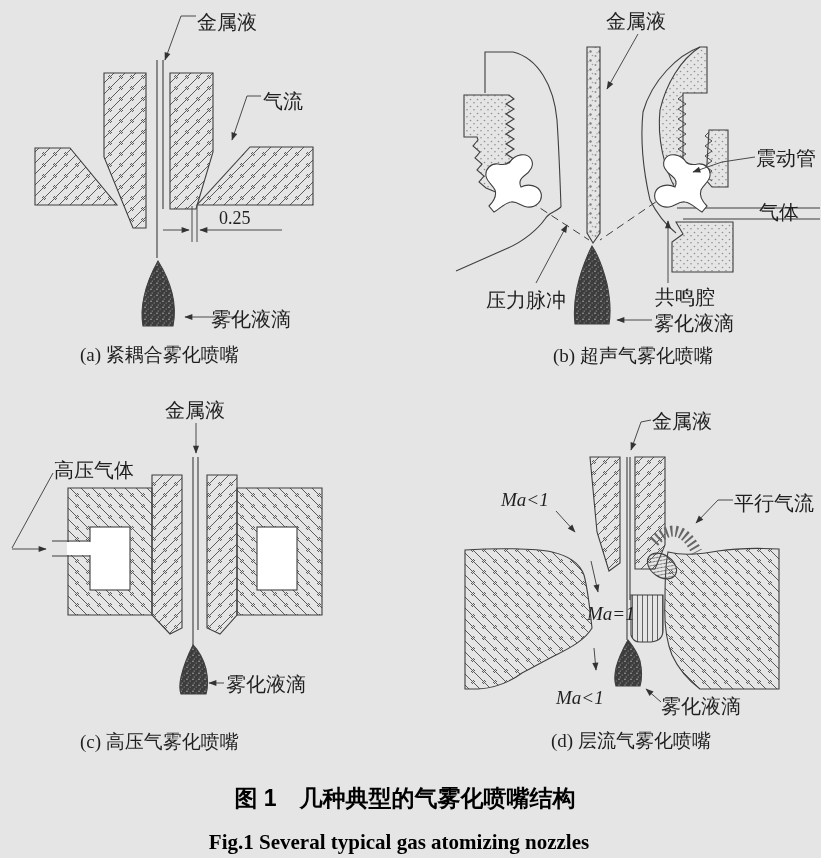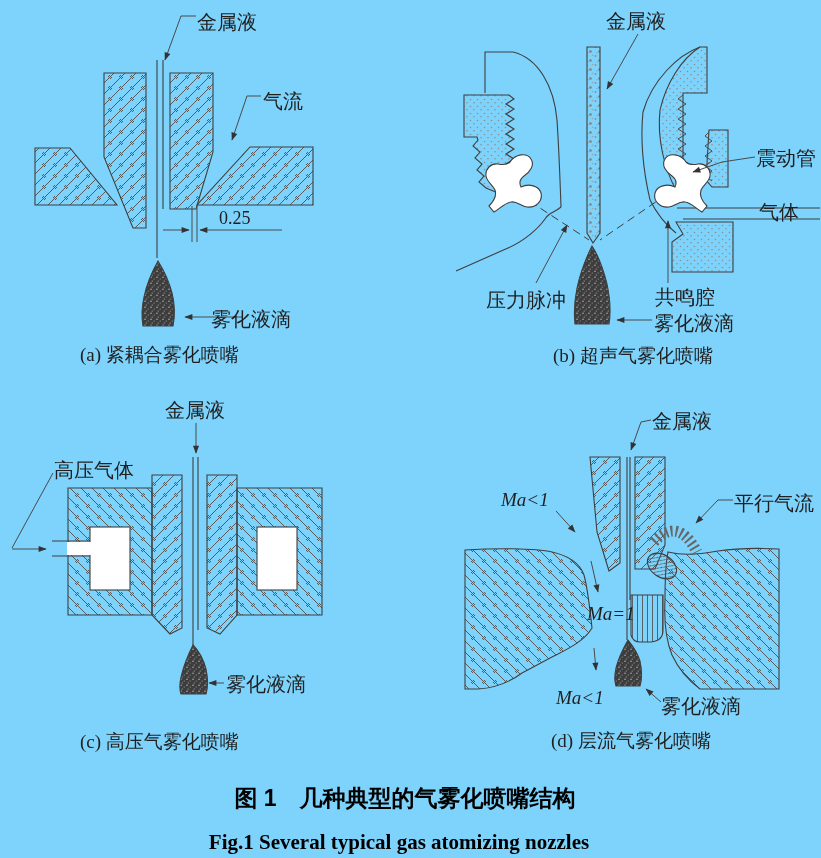--- a/index.html
+++ b/index.html
@@ -1,16 +1,16 @@
 <!DOCTYPE html>
 <html><head>
 <meta charset="utf-8">
 <style>
   html,body{margin:0;padding:0;background:#fff;}
-  #fig{position:relative;width:821px;height:858px;background:#7dd3fc;overflow:hidden;
+  #fig{position:relative;width:821px;height:858px;background:#e5e5e5;overflow:hidden;
        font-family:"Liberation Serif", serif;}
   svg{position:absolute;inset:0;}
   .lbl{font-family:"Liberation Serif", serif;font-size:20px;fill:#1f1f1f;}
   .cap{font-family:"Liberation Serif", serif;font-size:19px;fill:#1f1f1f;}
   .dim{font-family:"Liberation Serif", serif;font-size:18px;fill:#1f1f1f;}
   .ma{font-family:"Liberation Serif", serif;font-size:19px;font-style:italic;fill:#1f1f1f;}
   .capzh{font-family:"Liberation Sans", sans-serif;font-size:23px;font-weight:bold;fill:#000;}
   .capen{font-family:"Liberation Serif", serif;font-size:21px;font-weight:bold;fill:#000;}
   .ln{stroke:#3f3f3f;stroke-width:1.1;fill:none;}
   .thin{stroke:#4a4a4a;stroke-width:1;fill:none;}

